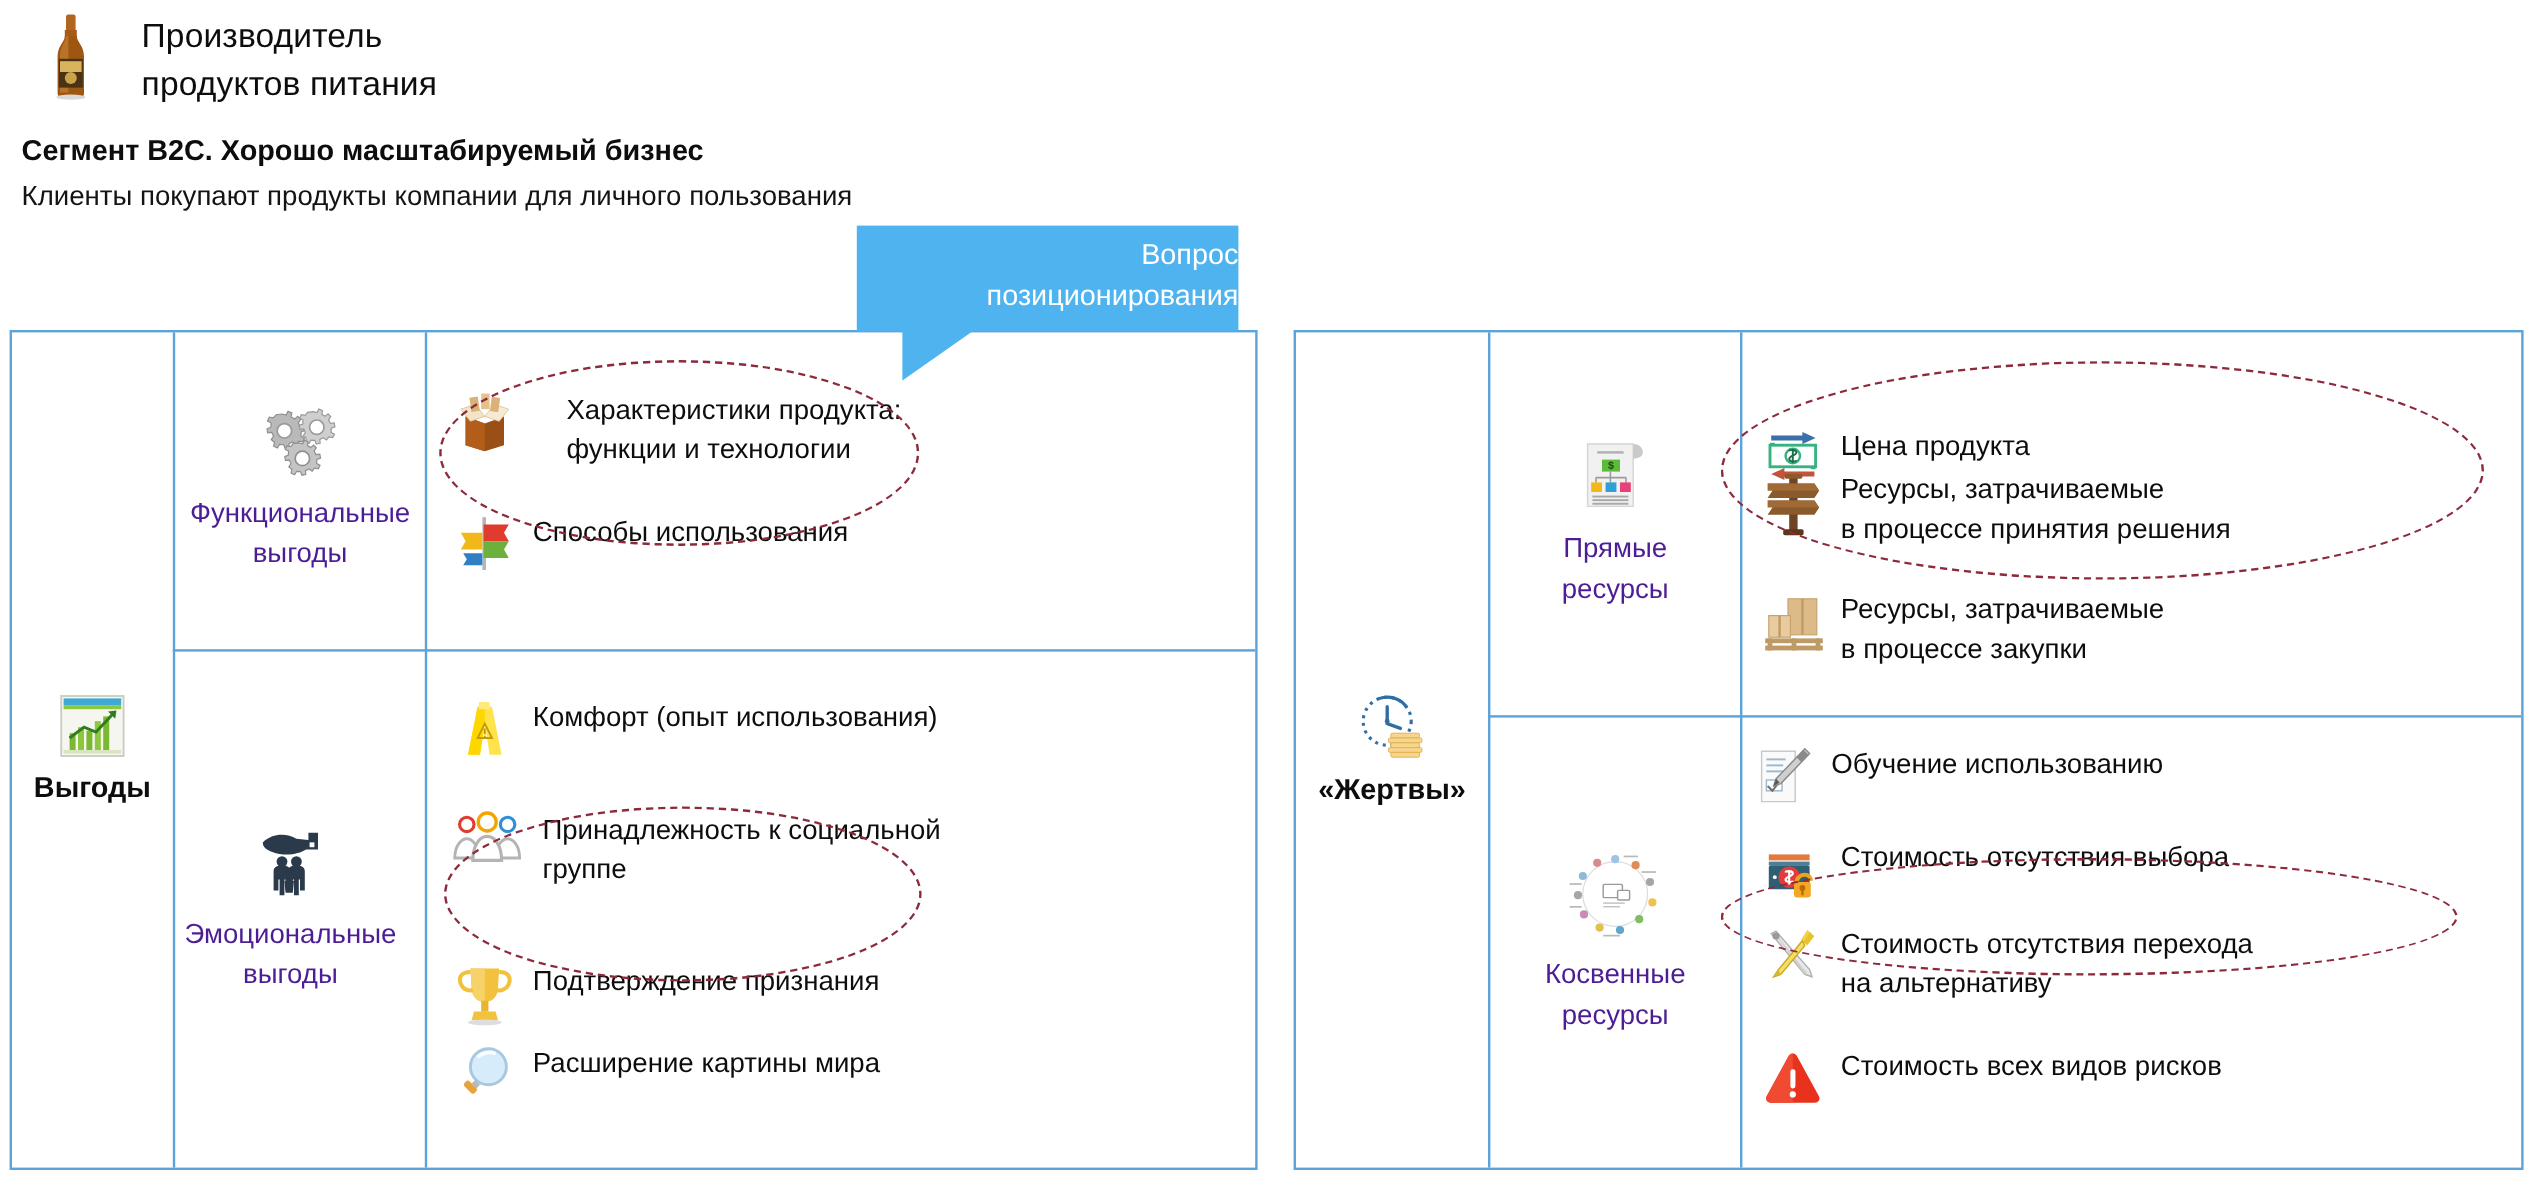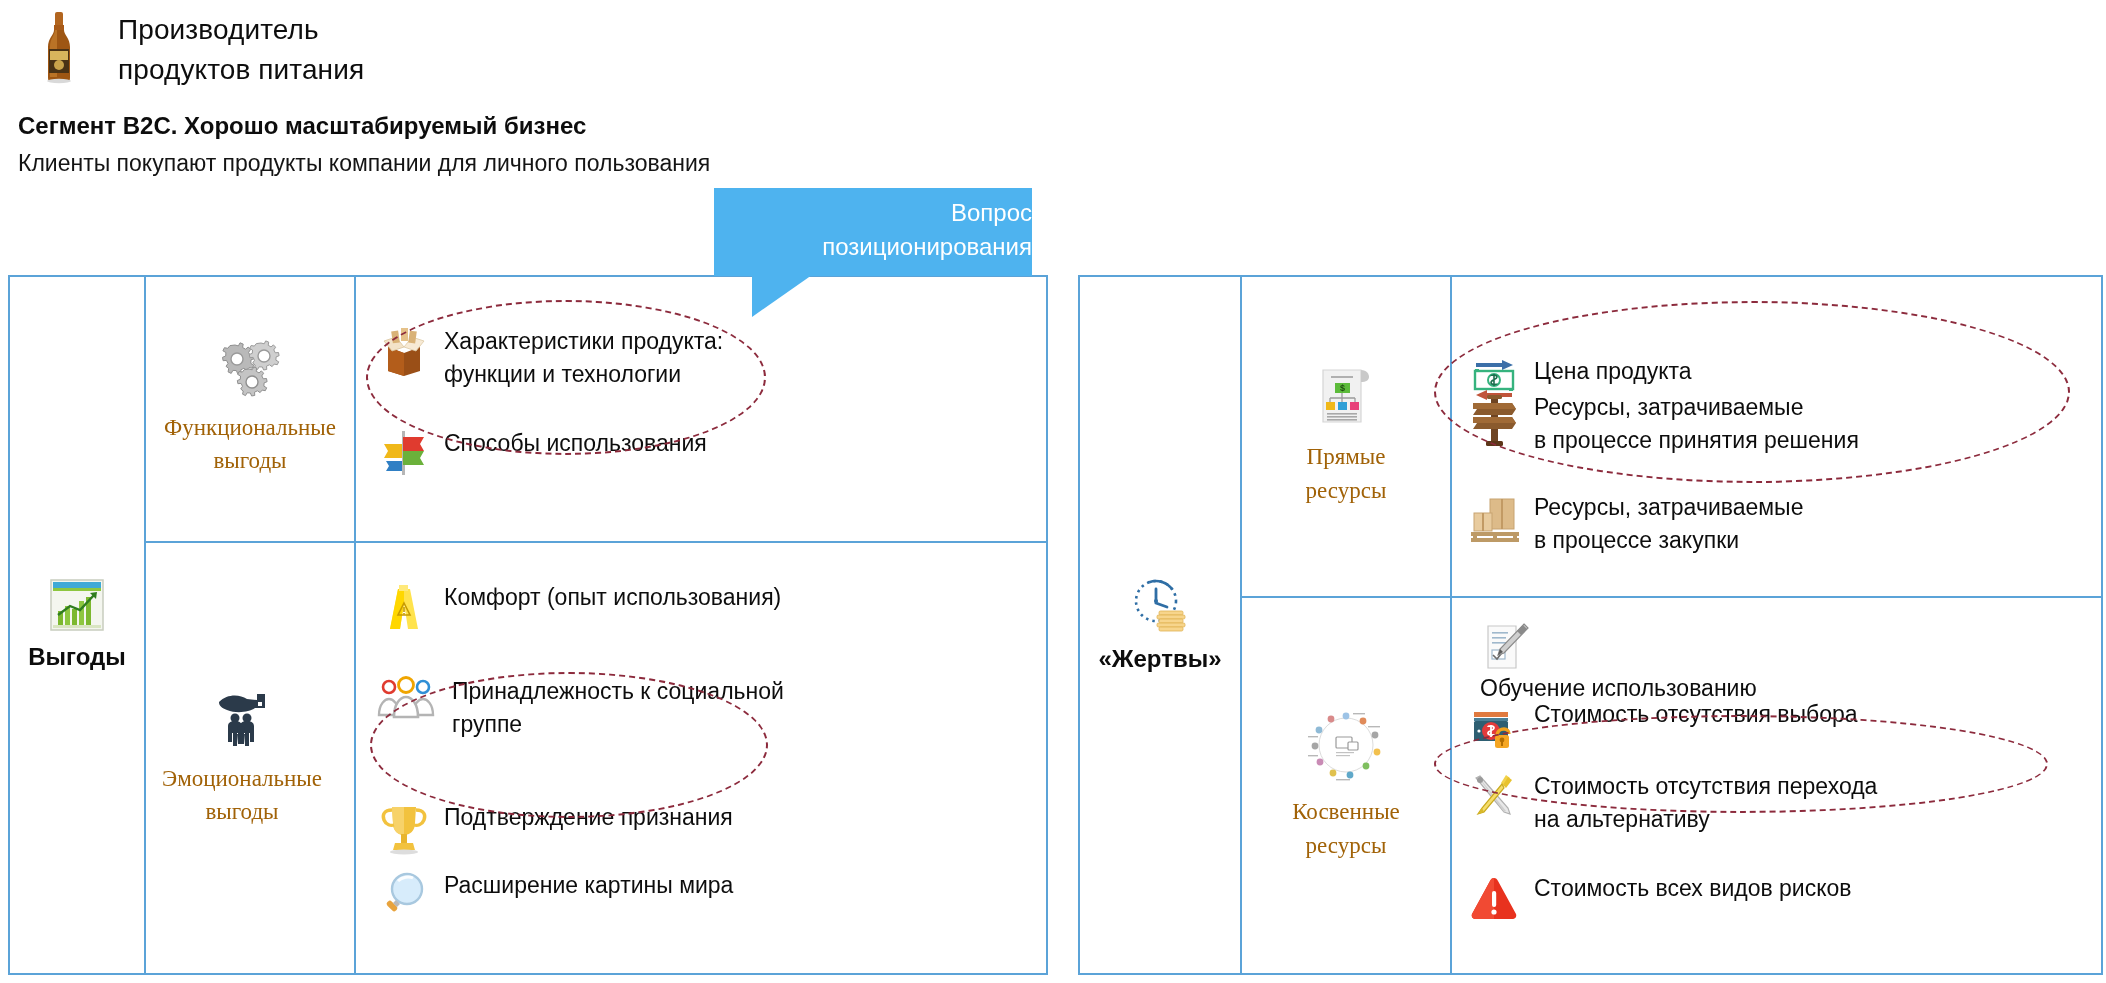--- a/index.html
+++ b/index.html
@@ -143,24 +143,23 @@
   
   .cat-cell {
     display: flex;
     flex-direction: column;
     align-items: center;
     justify-content: center;
   }
   .cat-icon { margin-bottom: 14px; }
   .cat-label {
     font-size: 23px;
-    color: #a16207;
+    color: #4c1d95;
     text-align: center;
     line-height: 1.45;
-    font-family: Liberation Serif, serif;
   }
 
   
   .items-cell { padding: 0; }
   .item-row {
     position: absolute;
     display: flex;
     align-items: flex-start;
   }
   .item-icon {
@@ -264,21 +263,21 @@
           <path d="M30 28 l3.2 .8 1.5-2.9 3 1.2 -.5 3.2 2.8 1.6 2.4-2 2.2 2.3 -1.8 2.7 1.5 2.9 3.2-.3 .6 3.2 -3 1.2 -.2 3.3 2.8 1.6 -1.4 2.9 -3.2-.6 -2 2.5 -2.7-1.8 -2.9 1.4 .3 3.2 -3.2 .6 -1.2-3 -3.3-.2 -1.6 2.8 -2.9-1.4 .6-3.2 -2.5-2 1.8-2.7 -1.4-2.9 -3.2 .3 -.6-3.2 3-1.2 .2-3.3 -2.8-1.6 1.4-2.9 3.2 .6 2-2.5Z"></path>
         </g>
         <circle cx="33" cy="41" r="6" fill="#ffffff" stroke="#909090" stroke-width="1.4"></circle>
       </svg>
     </div>
     <div class="cat-label" style="white-space:pre-line;">Функциональные
 выгоды</div>
   </div>
 
   <div class="cell items-cell" style="left:346px; top:0; width:690px; height:264px;">
-    <div class="item-row" style="left:22px; top:48px; width:400px;">
+    <div class="item-row" style="left:22px; top:48px; width:400px;gap:28px;">
       <div class="item-icon">
         <svg width="52" height="52" viewBox="0 0 52 52">
           <path d="M10 22 L26 28 L42 22 L42 46 L26 51 L10 46 Z" fill="#9a4f17"></path>
           <path d="M10 22 L26 28 L26 51 L10 46 Z" fill="#b35d1b"></path>
           <path d="M6 16 L18 12 L26 22 L14 26 Z" fill="#f3e3c9" stroke="#d9c49d" stroke-width="0.8"></path>
           <path d="M46 16 L34 12 L26 22 L38 26 Z" fill="#f7ead5" stroke="#ddc9a4" stroke-width="0.8"></path>
           <rect x="14" y="6" width="7" height="12" fill="#d9b277" transform="rotate(-8 17 12)"></rect>
           <rect x="23" y="3" width="7" height="13" fill="#e5c189"></rect>
           <rect x="31" y="6" width="7" height="12" fill="#d9b277" transform="rotate(8 34 12)"></rect>
         </svg>
@@ -511,21 +510,21 @@
           <rect x="2" y="46" width="10" height="1.4"></rect>
           <rect x="30" y="70" width="14" height="1.4"></rect>
         </g>
       </svg>
     </div>
     <div class="cat-label" style="white-space:pre-line;">Косвенные
 ресурсы</div>
   </div>
 
   <div class="cell items-cell" style="left:372px; top:321px; width:649px; height:375px;">
-    <div class="item-row" style="left:28px; top:22px; width:520px;flex-direction:column;">
+    <div class="item-row" style="left:8px; top:22px; width:520px;">
       <div class="item-icon">
         <svg width="52" height="52" viewBox="0 0 52 52">
           <path d="M8 6 L36 6 L36 48 L8 48 Z" fill="#fafafa" stroke="#c8c8c8" stroke-width="1.2"></path>
           <g fill="#9fb8cc">
             <rect x="12" y="12" width="16" height="1.6"></rect>
             <rect x="12" y="17" width="14" height="1.6"></rect>
             <rect x="12" y="22" width="16" height="1.6"></rect>
           </g>
           <rect x="12" y="30" width="13" height="9" fill="#ffffff" stroke="#9fb8cc" stroke-width="1.2"></rect>
           <path d="M13 35 L17 39 L24 30" stroke="#6b6b6b" stroke-width="1.6" fill="none"></path>

